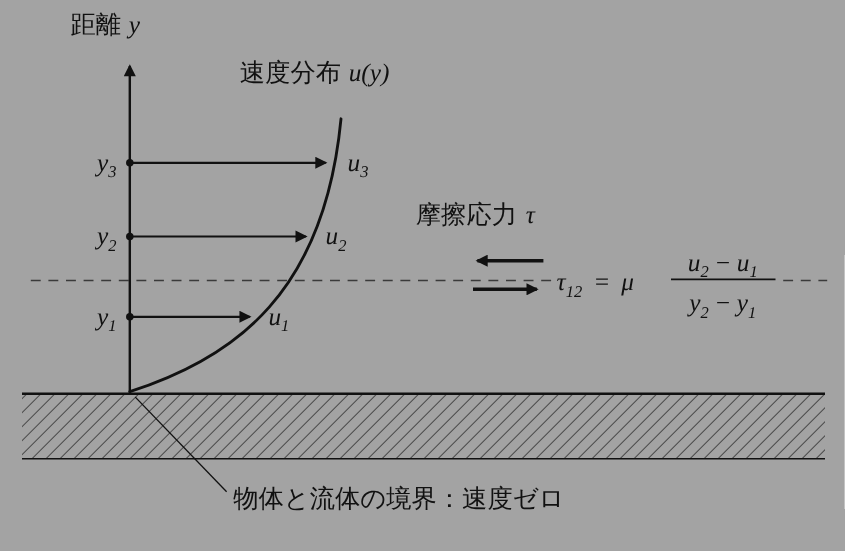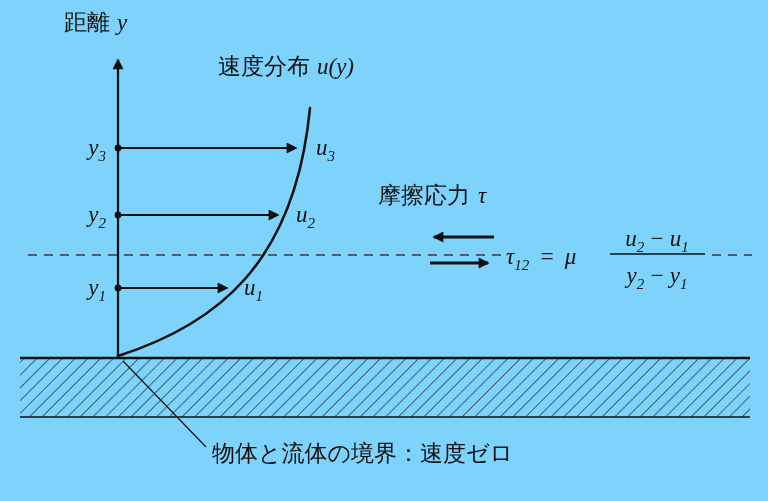--- a/index.html
+++ b/index.html
@@ -4,21 +4,21 @@
 <style>
   html, body {
     margin: 0;
     padding: 0;
     background: #ffffff;
   }
   .stage {
     position: relative;
     width: 768px;
     height: 501px;
-    background: #7dd3fc;
+    background: #a3a3a3;
     overflow: hidden;
   }
   svg { display: block; }
 
   
   .jp {
     font-family: "Liberation Sans", "DejaVu Sans", sans-serif;
     font-size: 23px;
     fill: #111111;
   }

